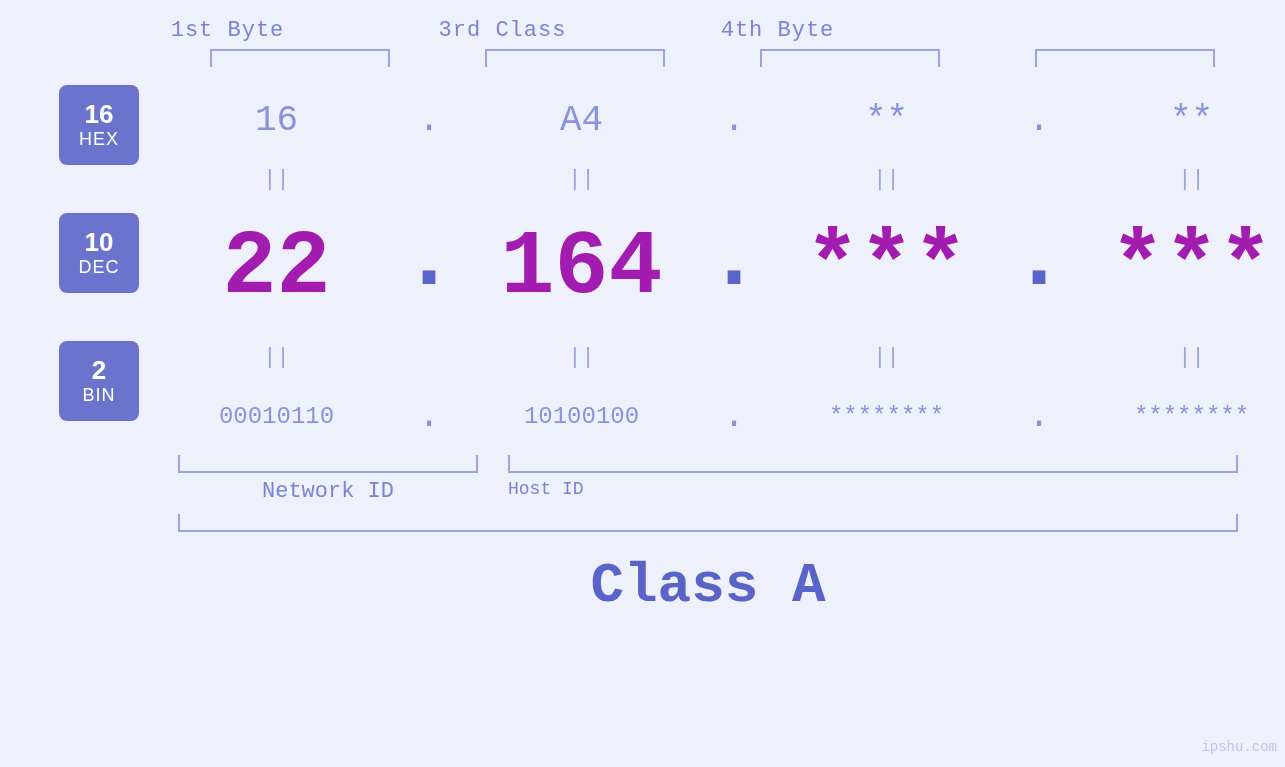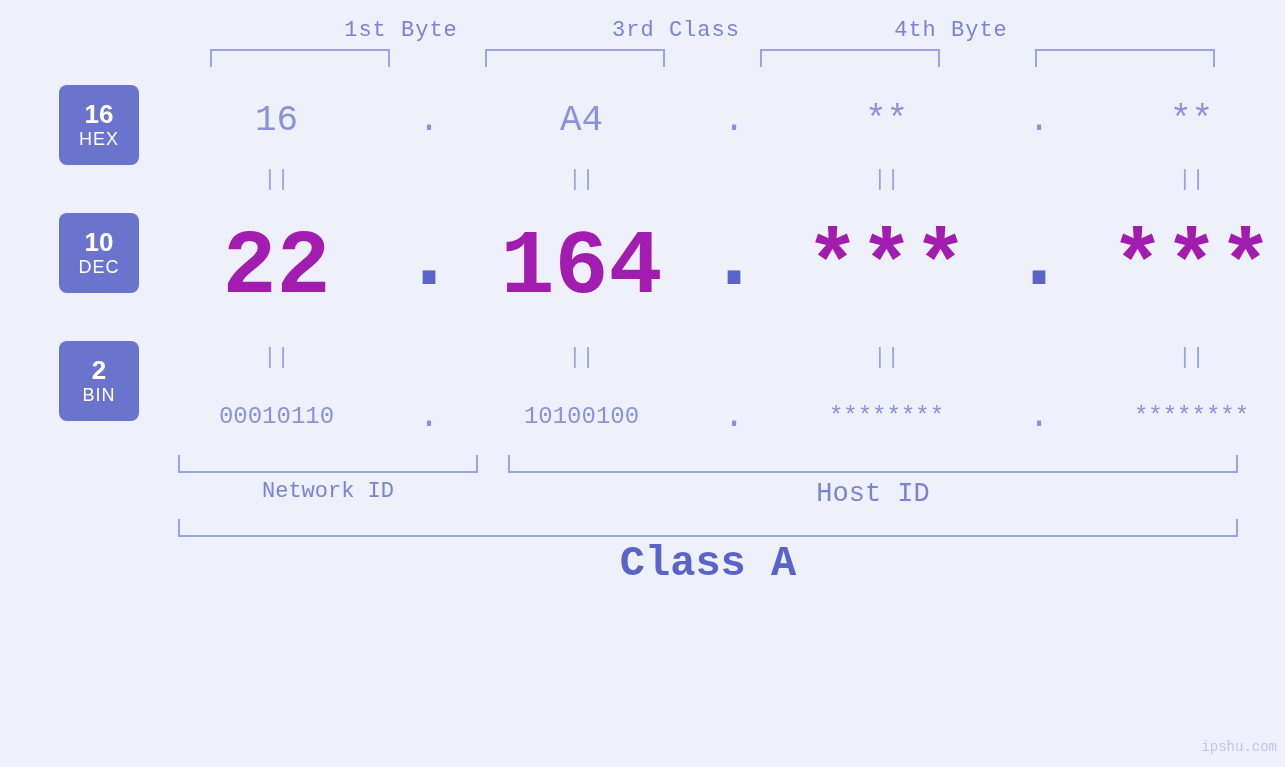--- a/index.html
+++ b/index.html
@@ -19,23 +19,22 @@
       position: relative;
       display: flex;
       flex-direction: column;
       align-items: center;
     }
 
     
     .header-row {
       display: flex;
       width: 100%;
-      justify-content: center;
       padding-top: 18px;
-      padding-left: 67px;
+      padding-left: 90px;
     }
 
     .byte-col {
       width: 275px;
       text-align: center;
       color: #7b83d4;
       font-size: 22px;
       font-family: 'Courier New', Courier, monospace;
       font-weight: 400;
       letter-spacing: 1px;
@@ -267,44 +266,44 @@
     .net-label {
       width: 300px;
       text-align: center;
       color: #7b83d4;
       font-size: 22px;
       font-family: 'Courier New', Courier, monospace;
     }
 
     .host-label {
       width: 730px;
-      text-align: center;
+      text-align: left;
       color: #7b83d4;
-      font-size: 27px;
+      font-size: 18px;
       font-family: 'Courier New', Courier, monospace;
     }
 
     
     .outer-bracket-row {
       width: 1060px;
       margin-top: 10px;
       height: 18px;
       border-bottom: 2px solid #9ba4e0;
       border-left: 2px solid #9ba4e0;
       border-right: 2px solid #9ba4e0;
     }
 
     .class-row {
       width: 1060px;
       text-align: center;
       color: #5a64c8;
-      font-size: 42px;
+      font-size: 56px;
       font-family: 'Courier New', Courier, monospace;
       font-weight: 600;
-      margin-top: 3px;
+      margin-top: 22px;
     }
 
     
     .watermark {
       position: absolute;
       bottom: 12px;
       right: 8px;
       color: #c0c5ee;
       font-size: 14px;
       font-family: 'Courier New', Courier, monospace;

